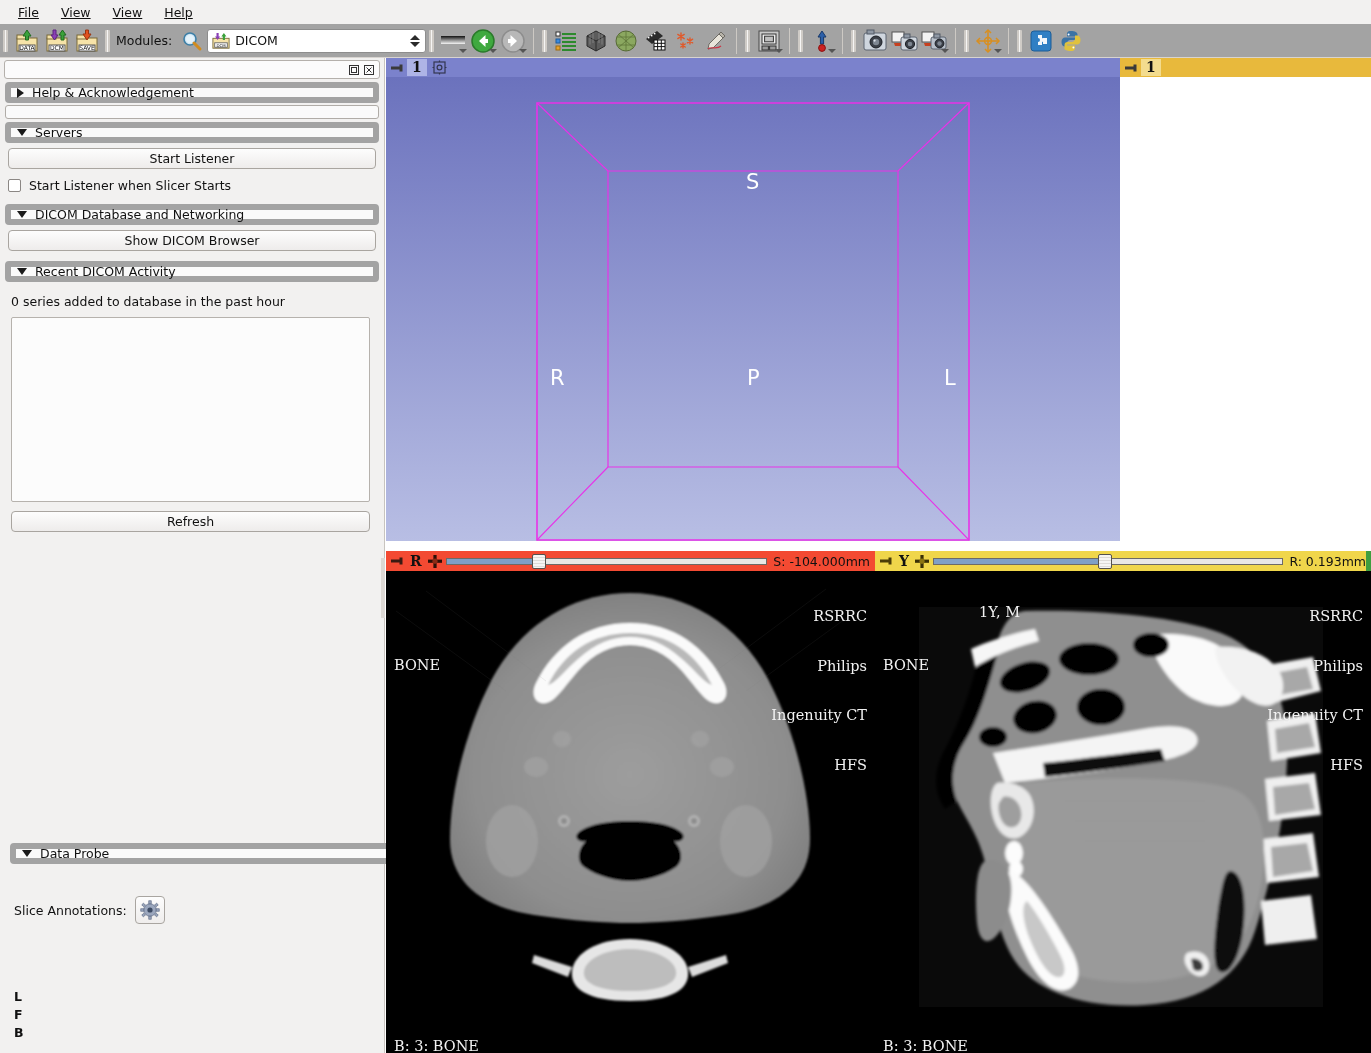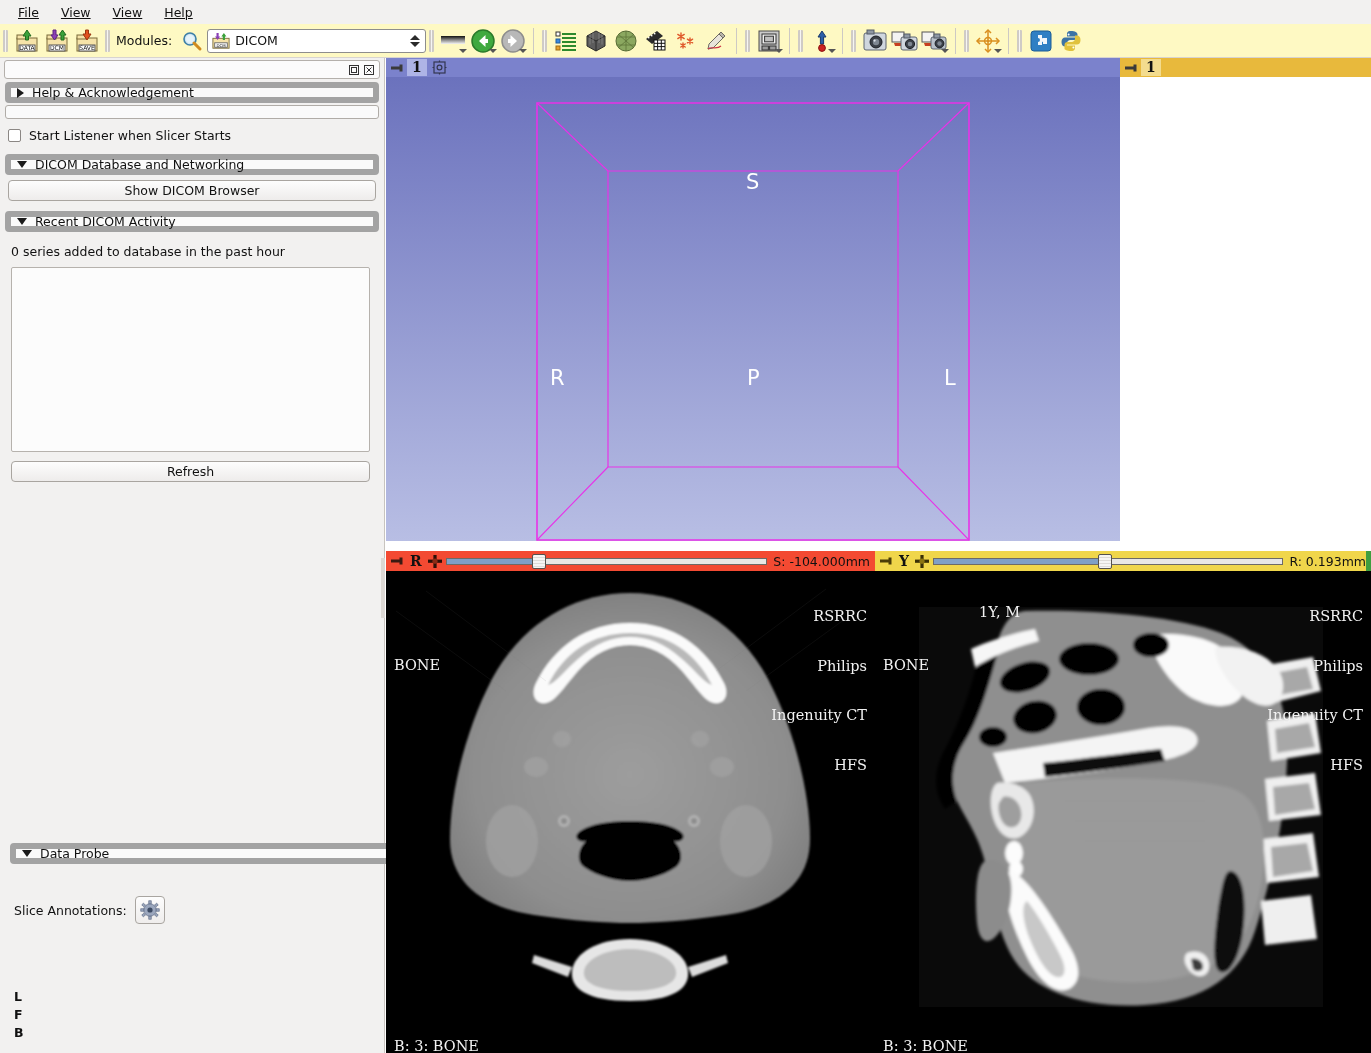--- a/index.html
+++ b/index.html
@@ -20,21 +20,21 @@
   }
   .menu-item {
     padding: 3px 10px; font-size: 12.5px; color: #111; cursor: default;
     border-radius: 2px;
   }
   .menu-item u { text-decoration: underline; }
 
   
   #toolbar {
     position: absolute; left: 0; top: 24px; width: 1371px; height: 34px;
-    background: #fef9c3; display: flex; align-items: center;
+    background: #a3a3a3; display: flex; align-items: center;
     border-bottom: 1px solid #d8d4d0;
   }
   .tb-grip {
     width: 5px; height: 22px; margin: 0 4px 0 3px;
     background: linear-gradient(90deg,#cfcbc6 0 2px,#f6f5f4 2px 3px,#cfcbc6 3px 5px);
     border-radius: 1px; flex: 0 0 auto;
   }
   .tb-sep { width: 1px; height: 26px; background: #cdc9c4; margin: 0 5px; flex: 0 0 auto; }
   .tb-btn {
     width: 30px; height: 30px; display: flex; align-items: center; justify-content: center;
@@ -467,20 +467,27 @@
       </span>
     </div>
 
 
     <div class="collapsible">
       <span class="tri-right"></span>
       <span>Help &amp; Acknowledgement</span>
     </div>
     <div class="thin-strip"></div>
 
+    <div class="collapsible">
+      <span class="tri-down"></span>
+      <span>Servers</span>
+    </div>
+    <div class="panel-btn">
+      <span>Start Listener</span>
+    </div>
     <div class="check-row">
       <span class="chk"></span>
       <span>Start Listener when Slicer Starts</span>
     </div>
 
     <div class="collapsible" style="margin-top:11px">
       <span class="tri-down"></span>
       <span>DICOM Database and Networking</span>
     </div>
     <div class="panel-btn">

